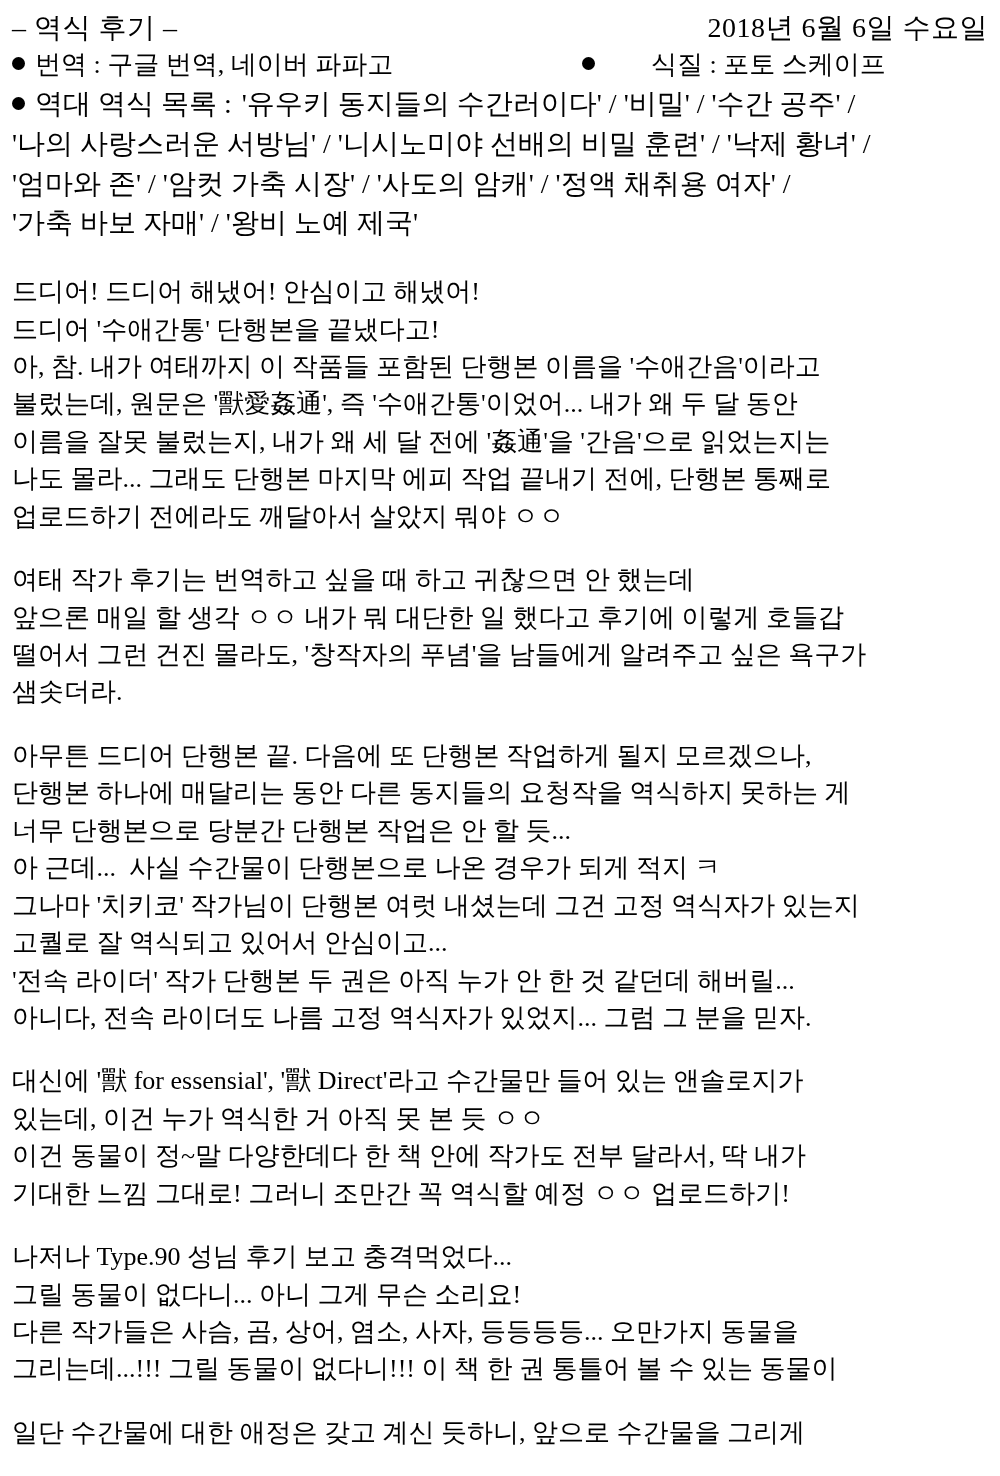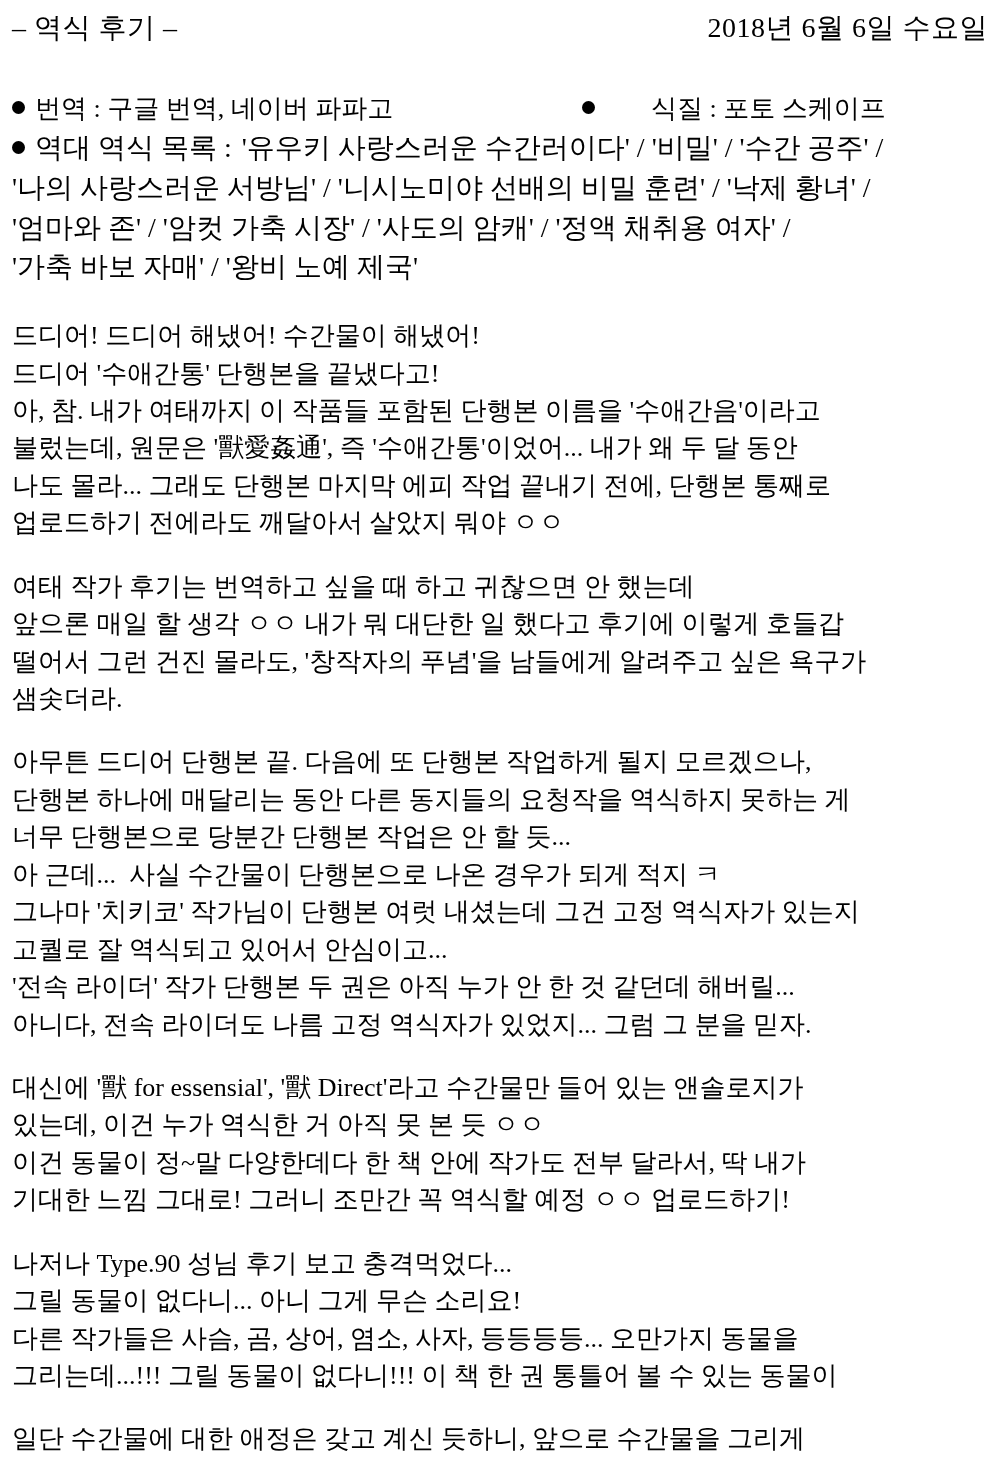--- a/index.html
+++ b/index.html
@@ -40,21 +40,20 @@
     display: flex;
     align-items: baseline;
     font-size: 26px;
     line-height: 1.35;
     margin-top: 2px;
   }
   .meta-col-left {
     width: 570px;
     display: flex;
     align-items: baseline;
-    margin-top: 44px;
   }
   .meta-col-right {
     display: flex;
     align-items: baseline;
     gap: 46px;
   }
   .bullet {
     display: inline-block;
     width: 13px;
     height: 13px;
@@ -111,33 +110,34 @@
       <span class="bullet"></span>
       <span>식질 : 포토 스케이프</span>
     </div>
   </div>
 
   <div class="list-block">
     <div class="lead">
       <span class="bullet"></span>
       <span>역대 역식 목록 :</span>
       <span style="display:inline-block;width:10px;"></span>
-      <span class="list-line">'유우키 사랑스러운 수간러이다' / '비밀' / '수간 공주' /</span>
+      <span class="list-line">'유우키 동지들의 수간러이다' / '비밀' / '수간 공주' /</span>
     </div>
     <div class="list-line">'나의 사랑스러운 서방님' / '니시노미야 선배의 비밀 훈련' / '낙제 황녀' /</div>
     <div class="list-line">'엄마와 존' / '암컷 가축 시장' / '사도의 암캐' / '정액 채취용 여자' /</div>
     <div class="list-line">'가축 바보 자매' / '왕비 노예 제국'</div>
   </div>
 
   <div class="body-block">
 
-    <p class="line">드디어! 드디어 해냈어! 수간물이 해냈어!</p>
+    <p class="line">드디어! 드디어 해냈어! 안심이고 해냈어!</p>
     <p class="line">드디어 '수애간통' 단행본을 끝냈다고!</p>
     <p class="line">아, 참. 내가 여태까지 이 작품들 포함된 단행본 이름을 '수애간음'이라고</p>
     <p class="line">불렀는데, 원문은 '獸愛姦通', 즉 '수애간통'이었어... 내가 왜 두 달 동안</p>
+    <p class="line">이름을 잘못 불렀는지, 내가 왜 세 달 전에 '姦通'을 '간음'으로 읽었는지는</p>
     <p class="line">나도 몰라... 그래도 단행본 마지막 에피 작업 끝내기 전에, 단행본 통째로</p>
     <p class="line">업로드하기 전에라도 깨달아서 살았지 뭐야 ㅇㅇ</p>
 
     <div class="gap"></div>
 
     <p class="line">여태 작가 후기는 번역하고 싶을 때 하고 귀찮으면 안 했는데</p>
     <p class="line">앞으론 매일 할 생각 ㅇㅇ 내가 뭐 대단한 일 했다고 후기에 이렇게 호들갑</p>
     <p class="line">떨어서 그런 건진 몰라도, '창작자의 푸념'을 남들에게 알려주고 싶은 욕구가</p>
     <p class="line">샘솟더라.</p>
 

